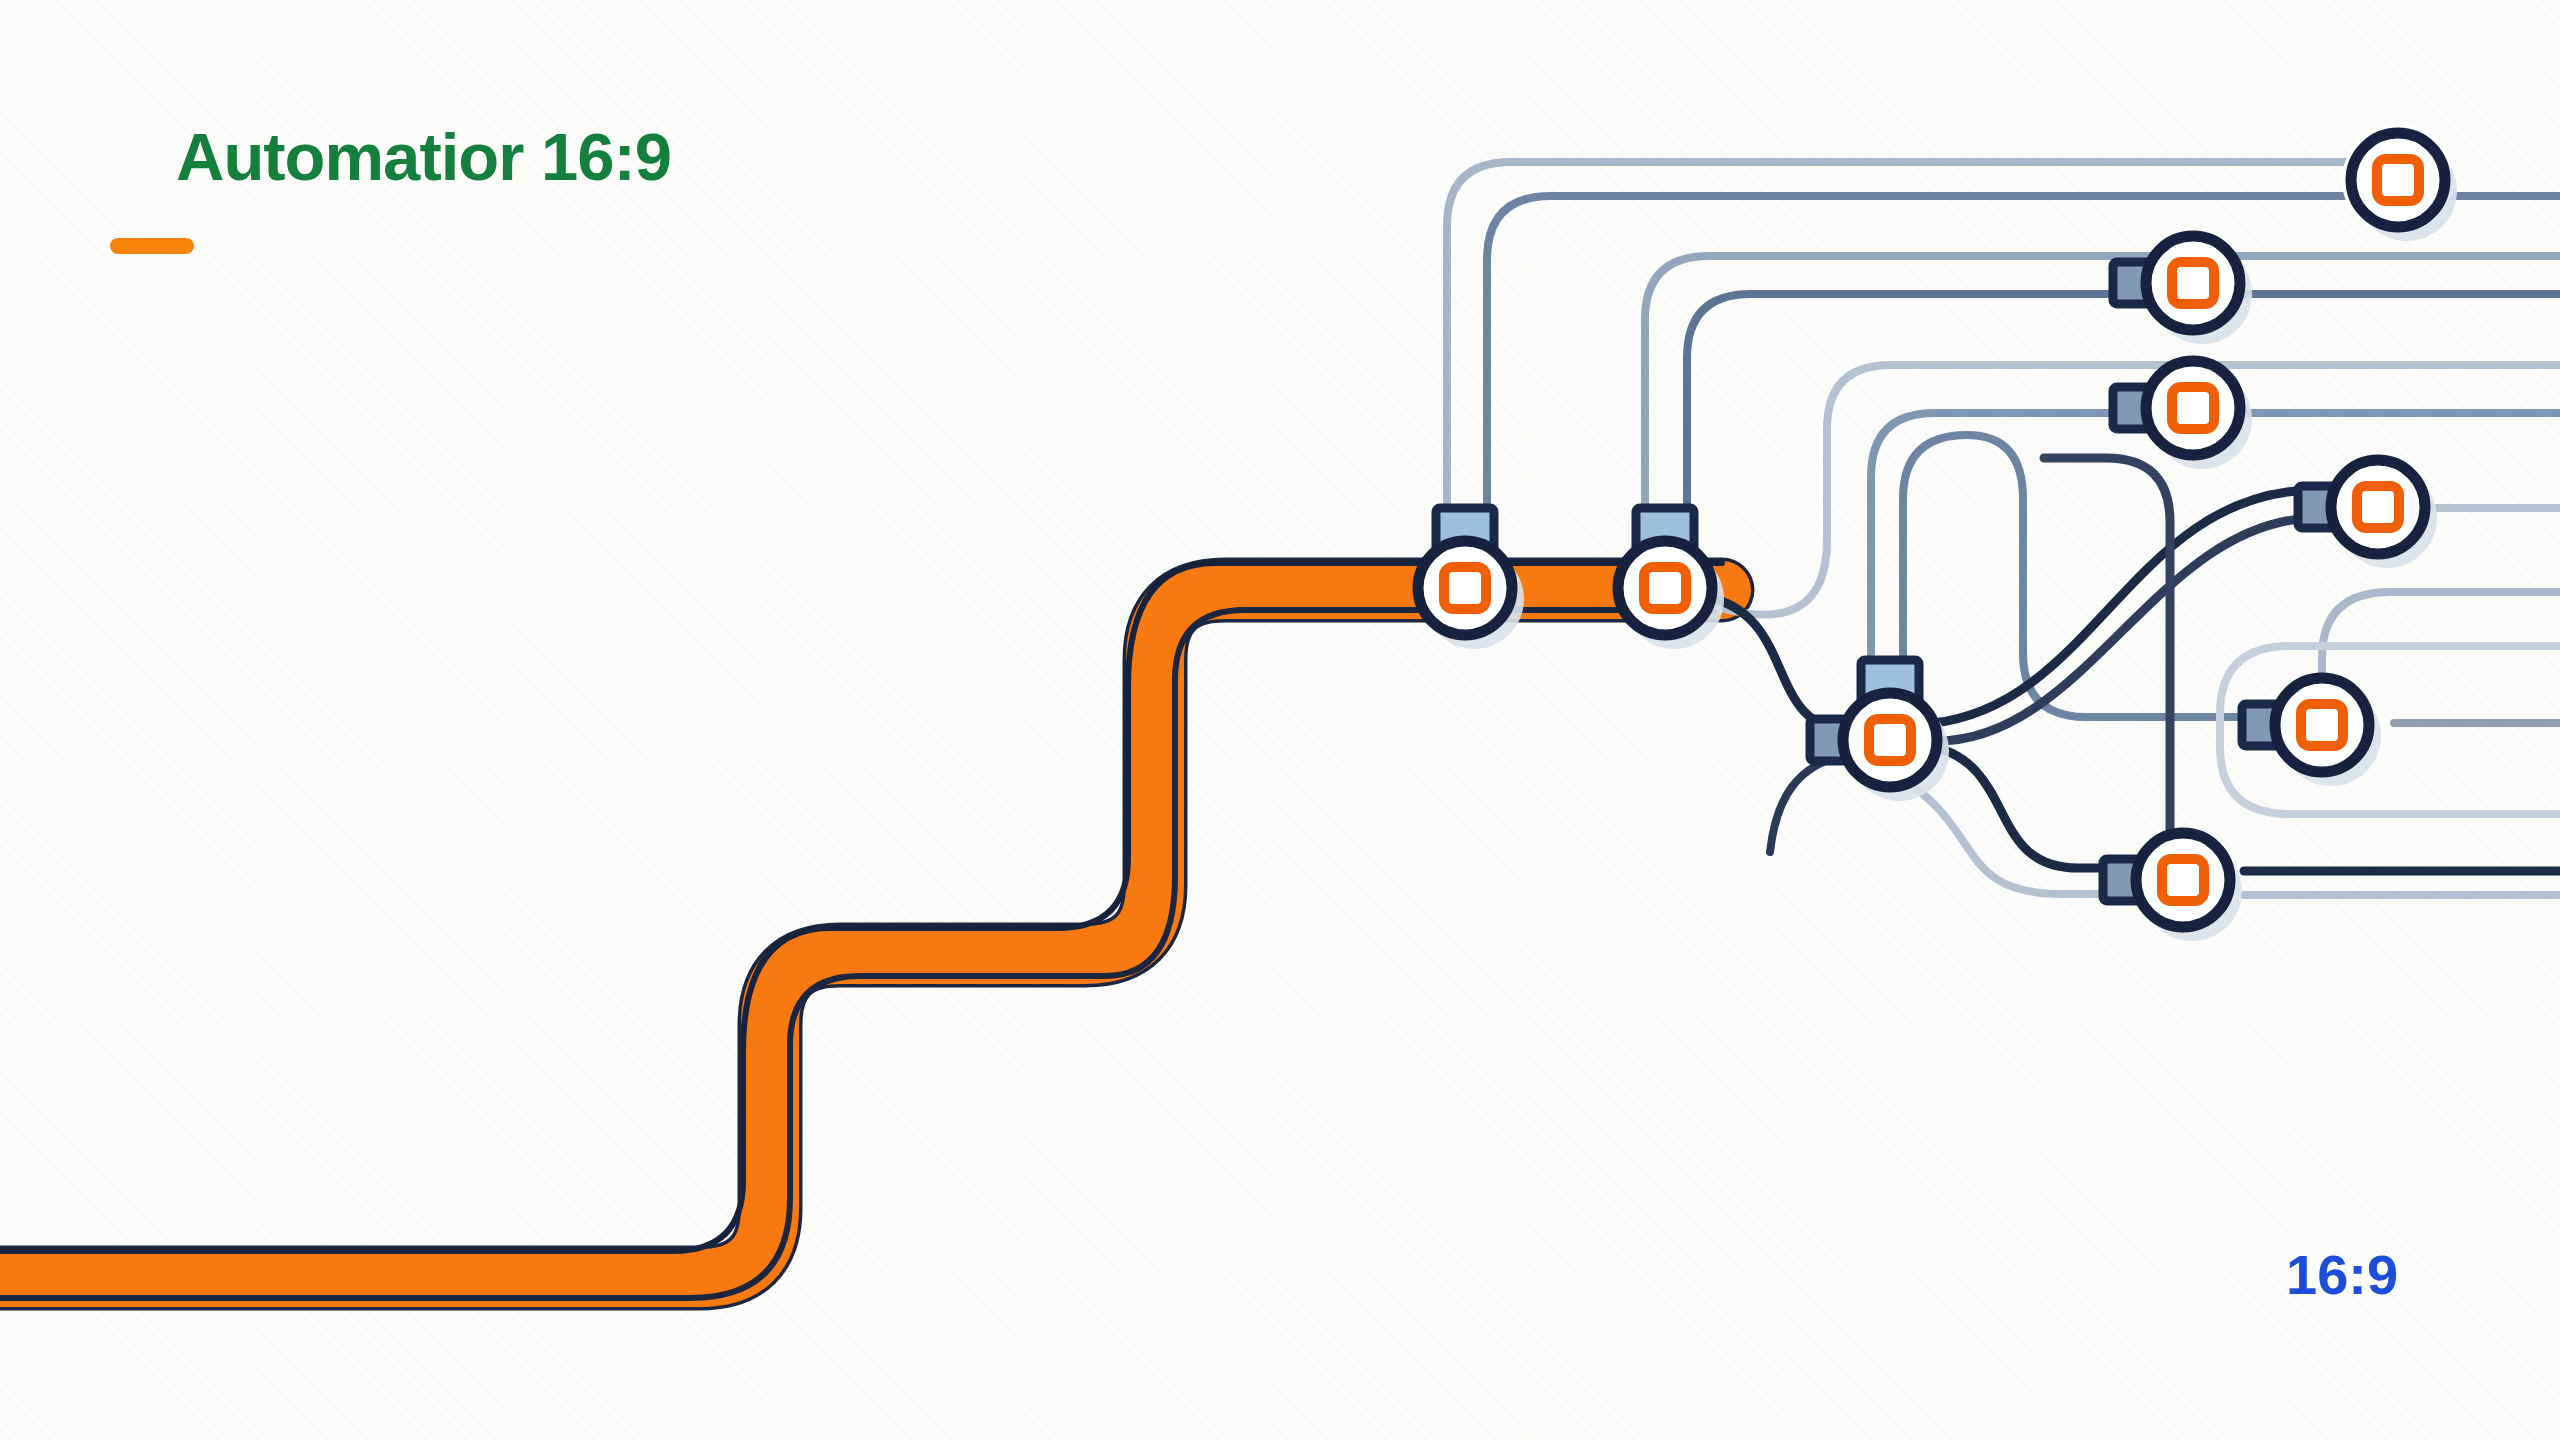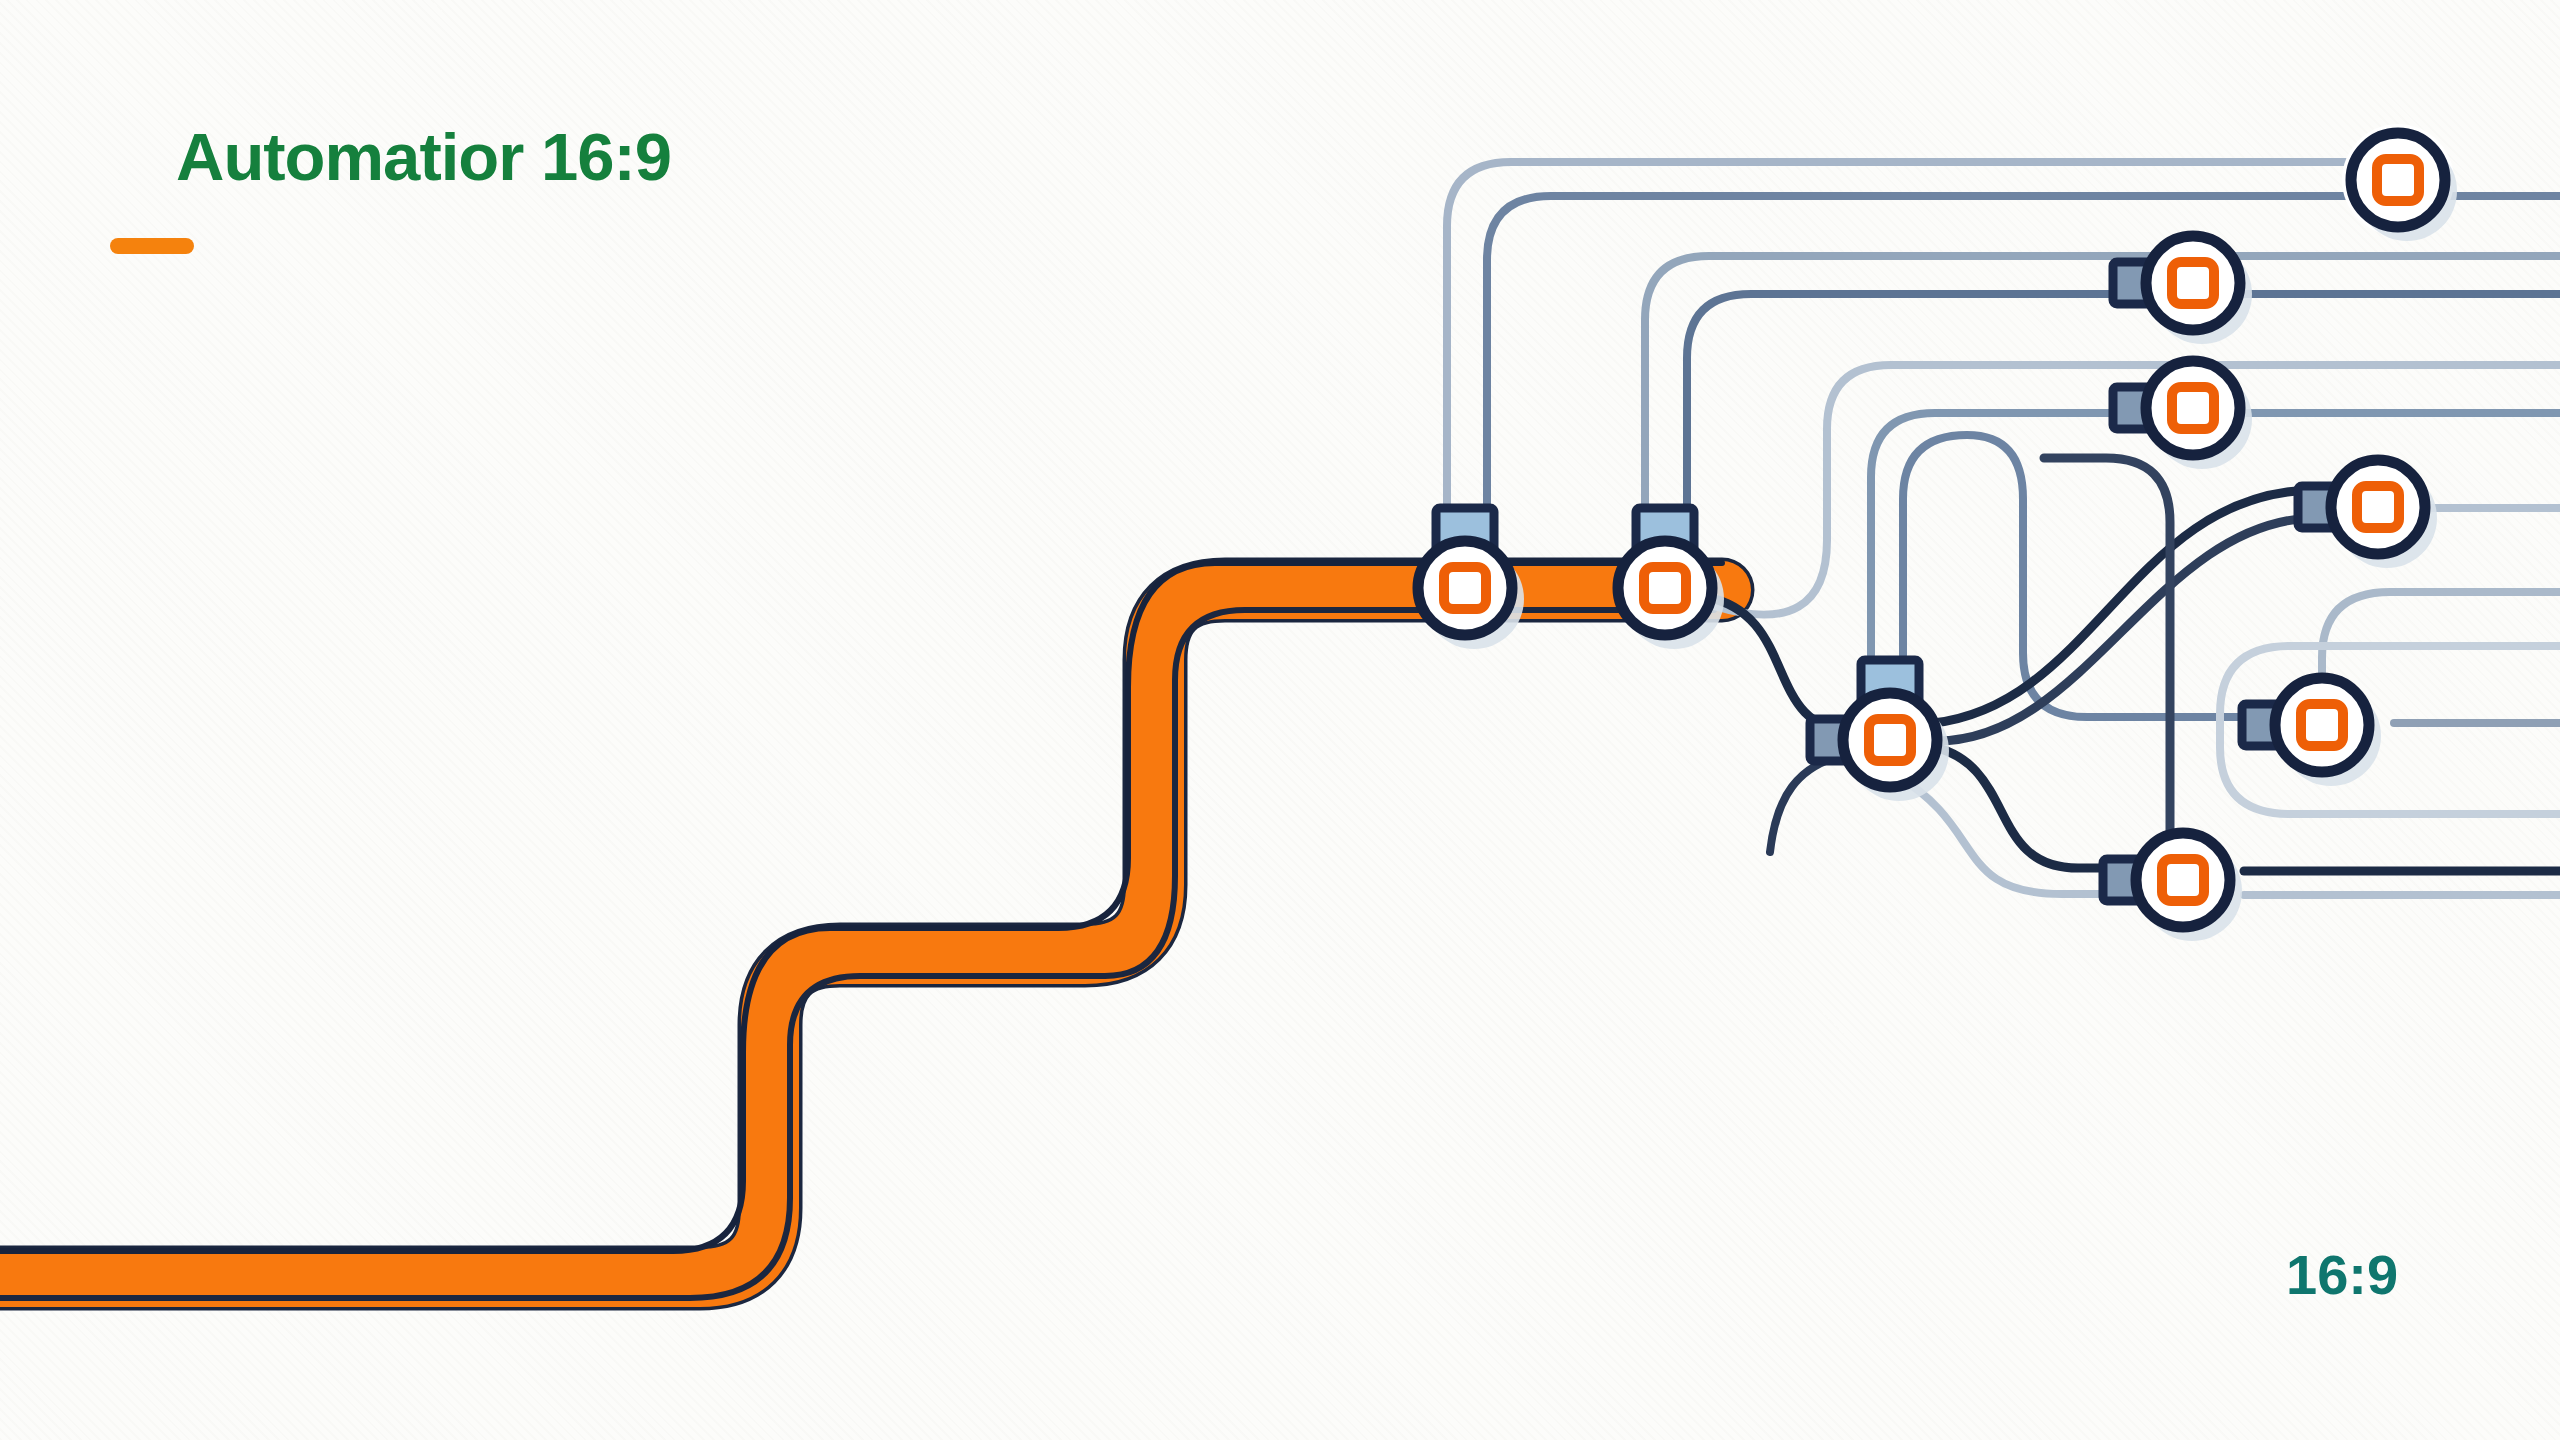--- a/index.html
+++ b/index.html
@@ -17,21 +17,21 @@
     position:absolute;left:128px;top:118px;
     font-size:67px;font-weight:bold;letter-spacing:-1px;
     color:#15803d;white-space:nowrap;margin-left:48px;
   }
   .title-underline{
     position:absolute;left:110px;top:238px;width:84px;height:16px;
     border-radius:9px;background:#f5820d;
   }
   .watermark{
     position:absolute;left:2286px;top:1242px;
-    font-size:56px;font-weight:600;color:#0f766e;white-space:nowrap;
+    font-size:56px;font-weight:600;color:#1d4ed8;white-space:nowrap;
   }
 </style>
 </head>
 <body>
 
 <div class="texture"></div>
 
 <svg id="diagram-svg" width="2560" height="1440" viewBox="0 0 2560 1440">
     <path d="M -8,1278 L 700,1278 Q 770,1278 770,1208 L 770,1025 Q 770,955 840,955 L 1085,955 Q 1155,955 1155,885 L 1155,660 Q 1155,590 1225,590 L 1722,590" fill="none" stroke="#1b2740" stroke-width="65" stroke-linecap="round" stroke-linejoin="round"></path>
     <path d="M -8,1278 L 700,1278 Q 770,1278 770,1208 L 770,1025 Q 770,955 840,955 L 1085,955 Q 1155,955 1155,885 L 1155,660 Q 1155,590 1225,590 L 1722,590" fill="none" stroke="#f8790f" stroke-width="58" stroke-linecap="round" stroke-linejoin="round"></path>

